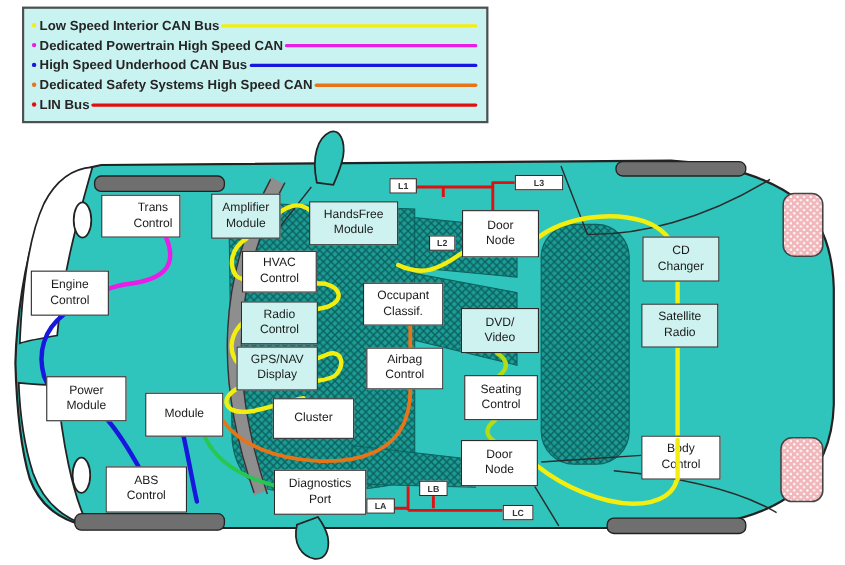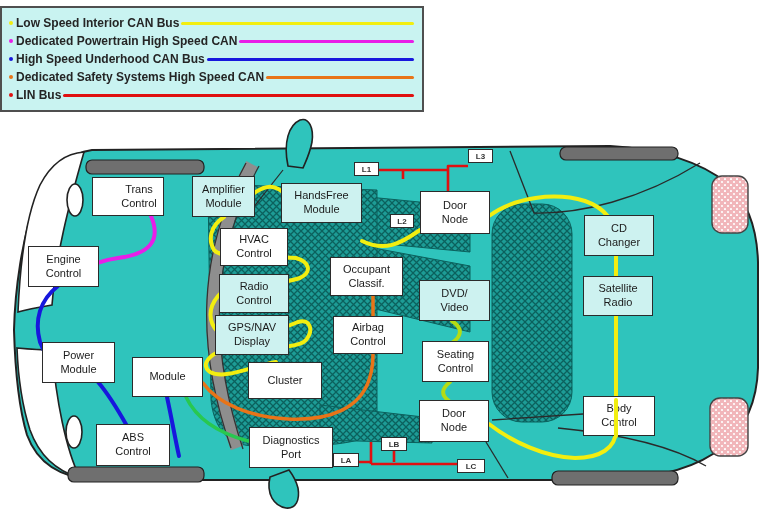--- a/index.html
+++ b/index.html
@@ -3,21 +3,21 @@
 <meta charset="utf-8">
 <style>
   html,body{margin:0;padding:0;background:#ffffff;}
   .stage{
     position:relative;width:768px;height:514px;background:#ffffff;
     font-family:"Liberation Sans",sans-serif;overflow:hidden;
   }
   .stage svg{position:absolute;left:0;top:0;}
   
   .legend{
-    position:absolute;left:0;top:6px;width:424px;height:106px;
+    position:absolute;left:20px;top:6px;width:424px;height:106px;
     background:#c9f3f1;border:2px solid #4f4f4f;box-sizing:border-box;
     display:flex;flex-direction:column;justify-content:space-between;
     padding:7px 8px 7px 7px;
   }
   .legend-row{display:flex;align-items:center;height:16px;}
   .legend-dot{width:4px;height:4px;border-radius:50%;margin-right:3px;flex:0 0 auto;}
   .legend-label{font-size:12px;font-weight:bold;color:#252525;white-space:nowrap;letter-spacing:0;}
   .legend-line{flex:1 1 auto;height:3px;margin-left:2px;border-radius:2px;}
   
   .module{
@@ -177,21 +177,21 @@
       <div class="module" style="left: 419px; top: 400px; width: 70px; height: 42px;">Door
 Node</div>
       <div class="module cyan" style="left: 584px; top: 215px; width: 70px; height: 41px;">CD
 Changer</div>
       <div class="module cyan" style="left: 583px; top: 276px; width: 70px; height: 40px;">Satellite
 Radio</div>
       <div class="module" style="left: 583px; top: 396px; width: 72px; height: 40px;">Body
 Control</div>
       <div class="linlabel" style="left: 354px; top: 162px; width: 25px; height: 14px;">L1</div>
       <div class="linlabel" style="left: 390px; top: 178px; width: 24px; height: 14px; margin-top: 36px;">L2</div>
-      <div class="linlabel" style="left: 468px; top: 149px; width: 25px; height: 14px;">L3</div>
+      <div class="linlabel" style="left: 468px; top: 159px; width: 44px; height: 14px;">L3</div>
       <div class="linlabel" style="left: 333px; top: 453px; width: 26px; height: 14px;">LA</div>
       <div class="linlabel" style="left: 381px; top: 437px; width: 26px; height: 14px;">LB</div>
       <div class="linlabel" style="left: 457px; top: 459px; width: 28px; height: 14px;">LC</div>
     </div>
 
   <div class="bus-overlay" style="background: rgb(242, 238, 16);"></div>
 
 </div>
 
 </body></html>

